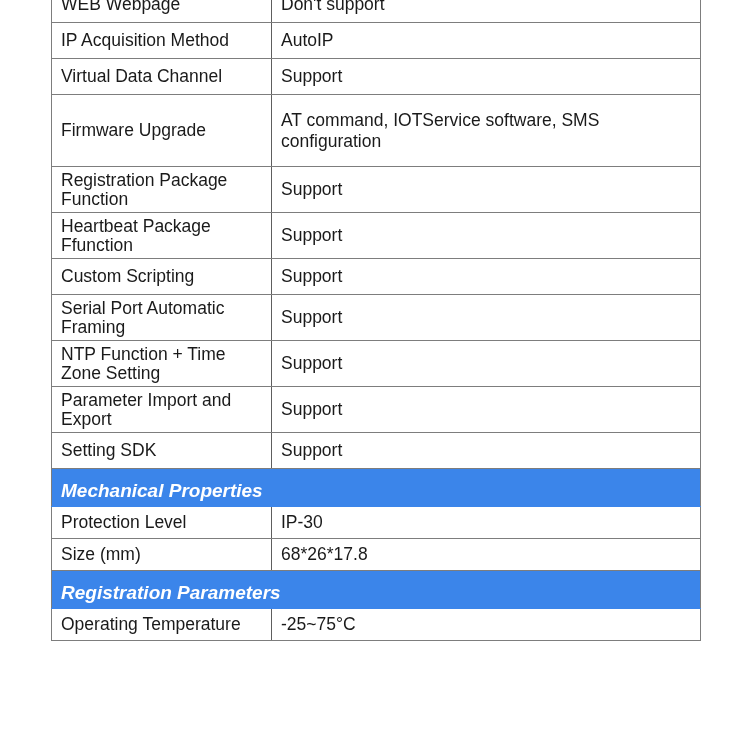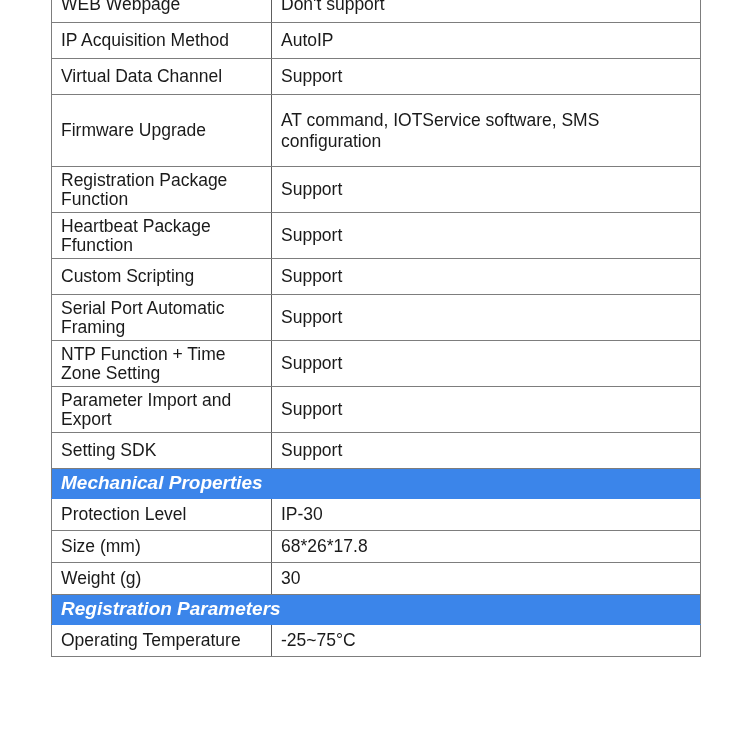--- a/index.html
+++ b/index.html
@@ -44,21 +44,21 @@
   #spec-table td.label.two-line {
     line-height: 1.04;
   }
 
   #spec-table tr.section-row td {
     background: #3b85ea;
     color: #ffffff;
     font-weight: bold;
     font-style: italic;
     font-size: 19px;
-    padding: 3px 9px 4px 9px;
+    padding: 11px 9px 4px 9px;
     border-color: #3b85ea;
     border-left-color: #7d7d7d;
     border-right-color: #7d7d7d;
   }
 
   
   tr.h-single { height: 36px; }
   tr.h-double { height: 46px; }
   tr.h-firmware { height: 72px; }
   tr.h-section { height: 30px; }
@@ -138,24 +138,20 @@
     <tr class="data-row h-tall">
       <td class="label">Protection Level</td>
       <td class="value">IP-30</td>
     </tr>
 
     <tr class="data-row h-tall">
       <td class="label">Size (mm)</td>
       <td class="value">68*26*17.8</td>
     </tr>
 
-    <tr class="data-row h-tall">
-      <td class="label">Weight (g)</td>
-      <td class="value">30</td>
-    </tr>
 
     <tr class="section-row h-section">
       <td colspan="2">Registration Parameters</td>
     </tr>
 
     <tr class="data-row h-tall">
       <td class="label">Operating Temperature</td>
       <td class="value">-25~75°C</td>
     </tr>
 

